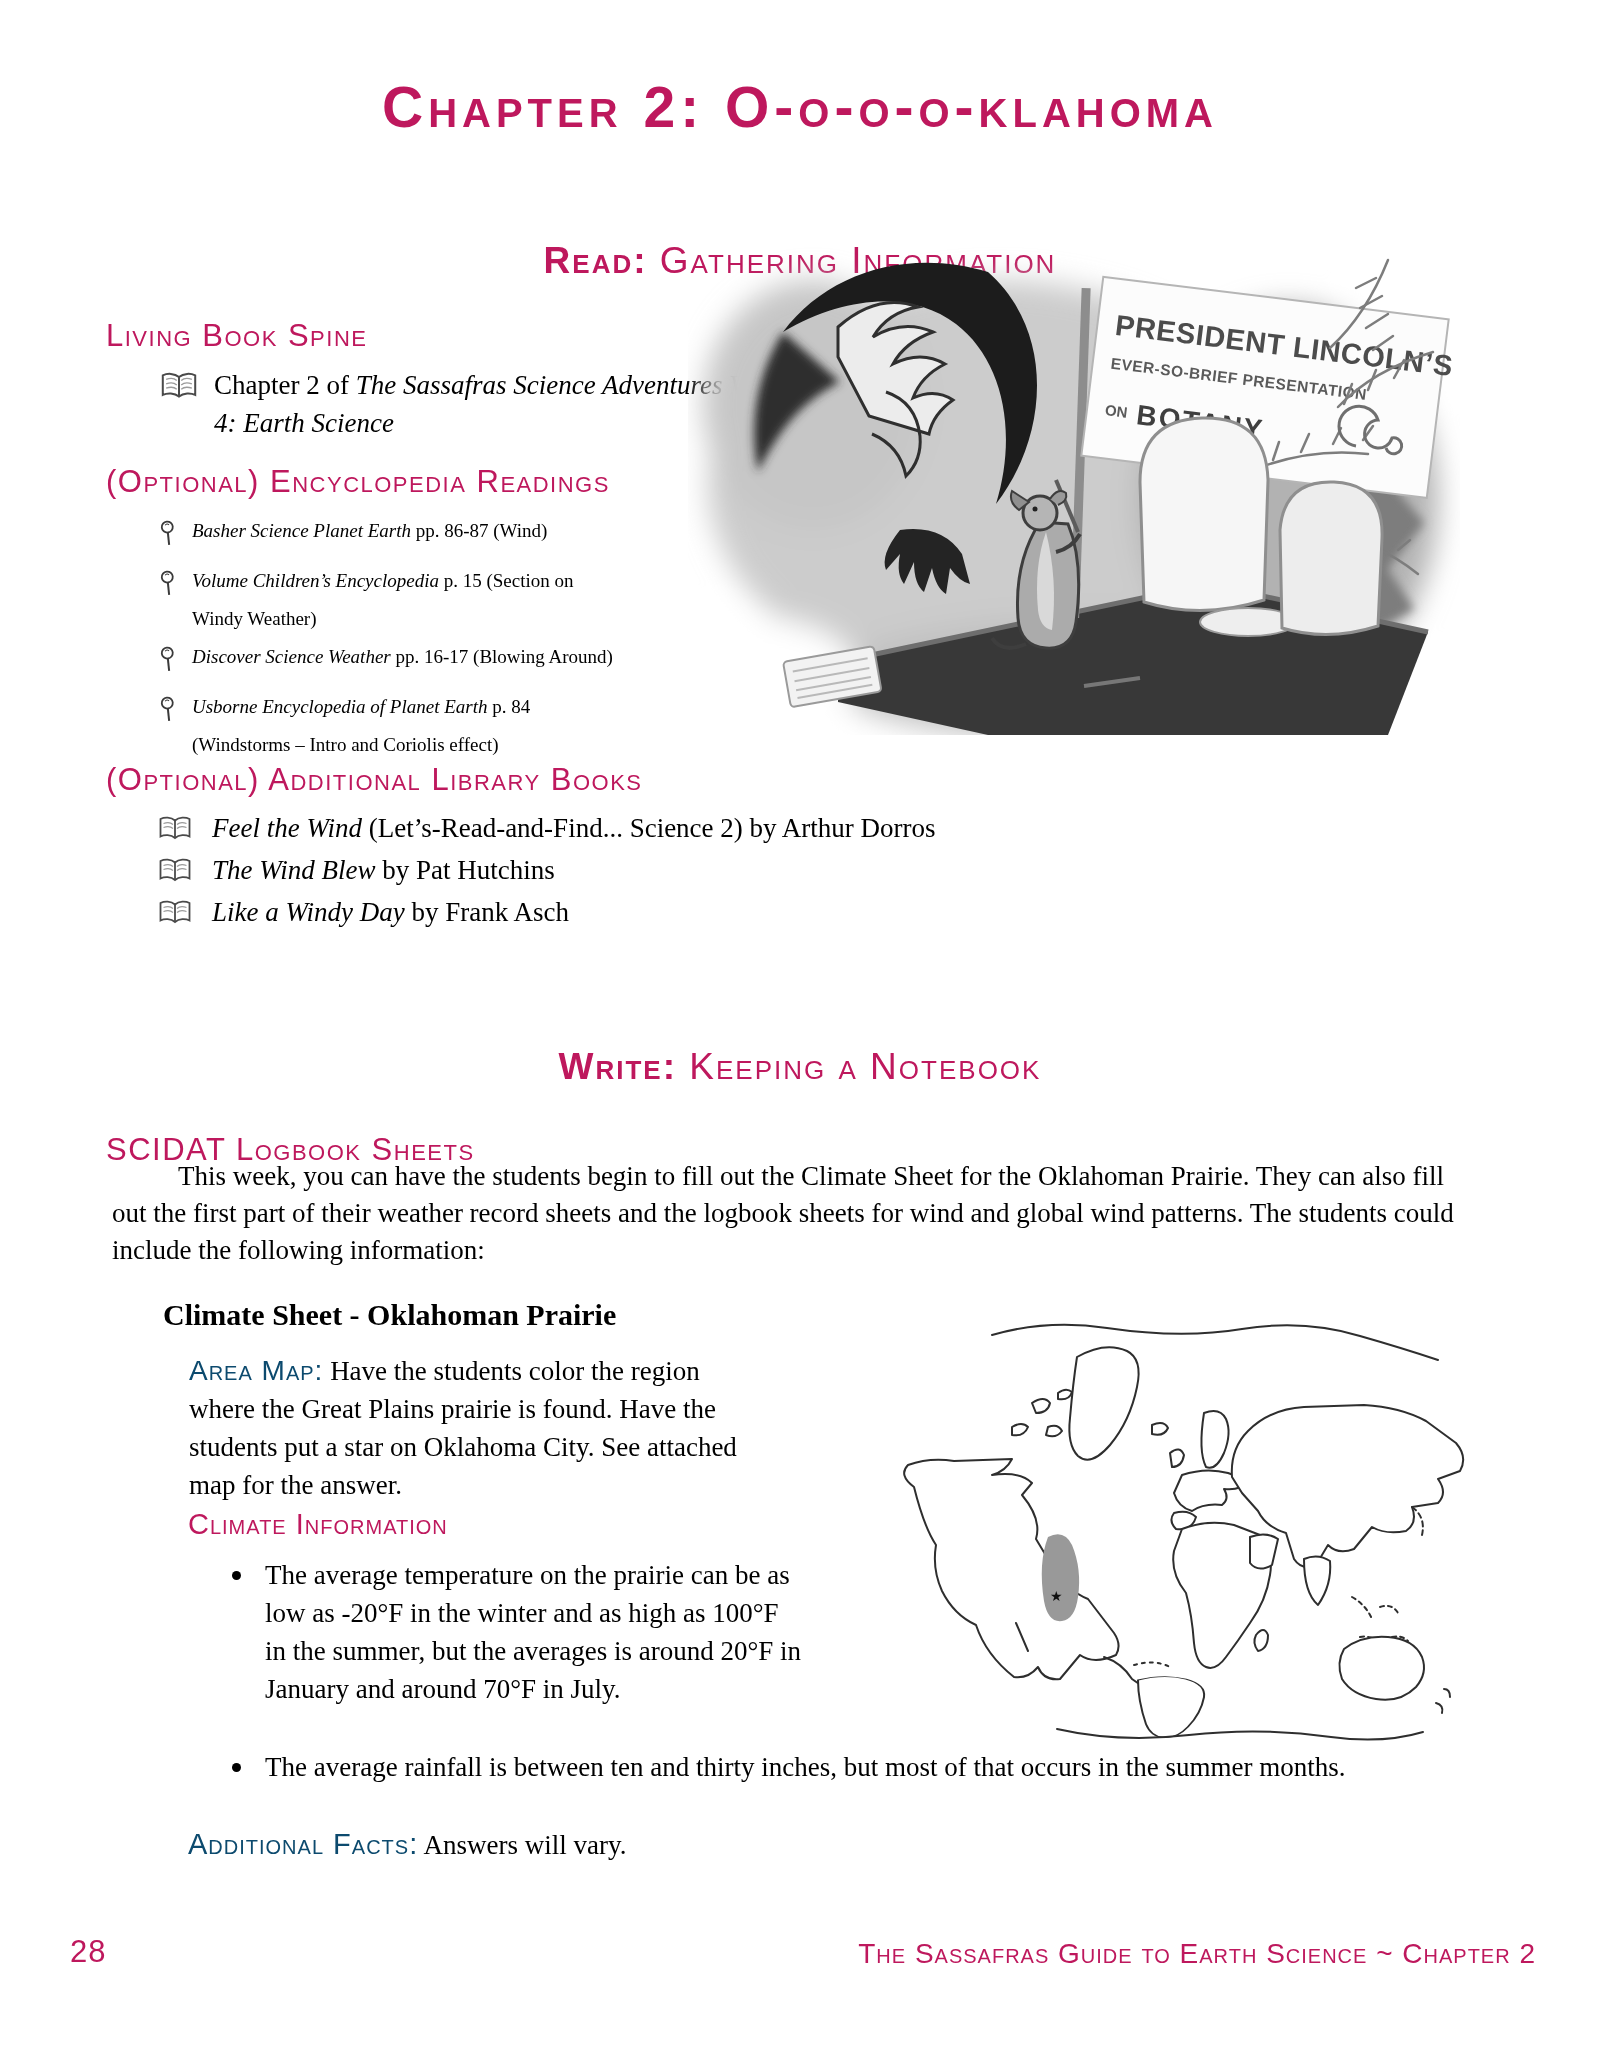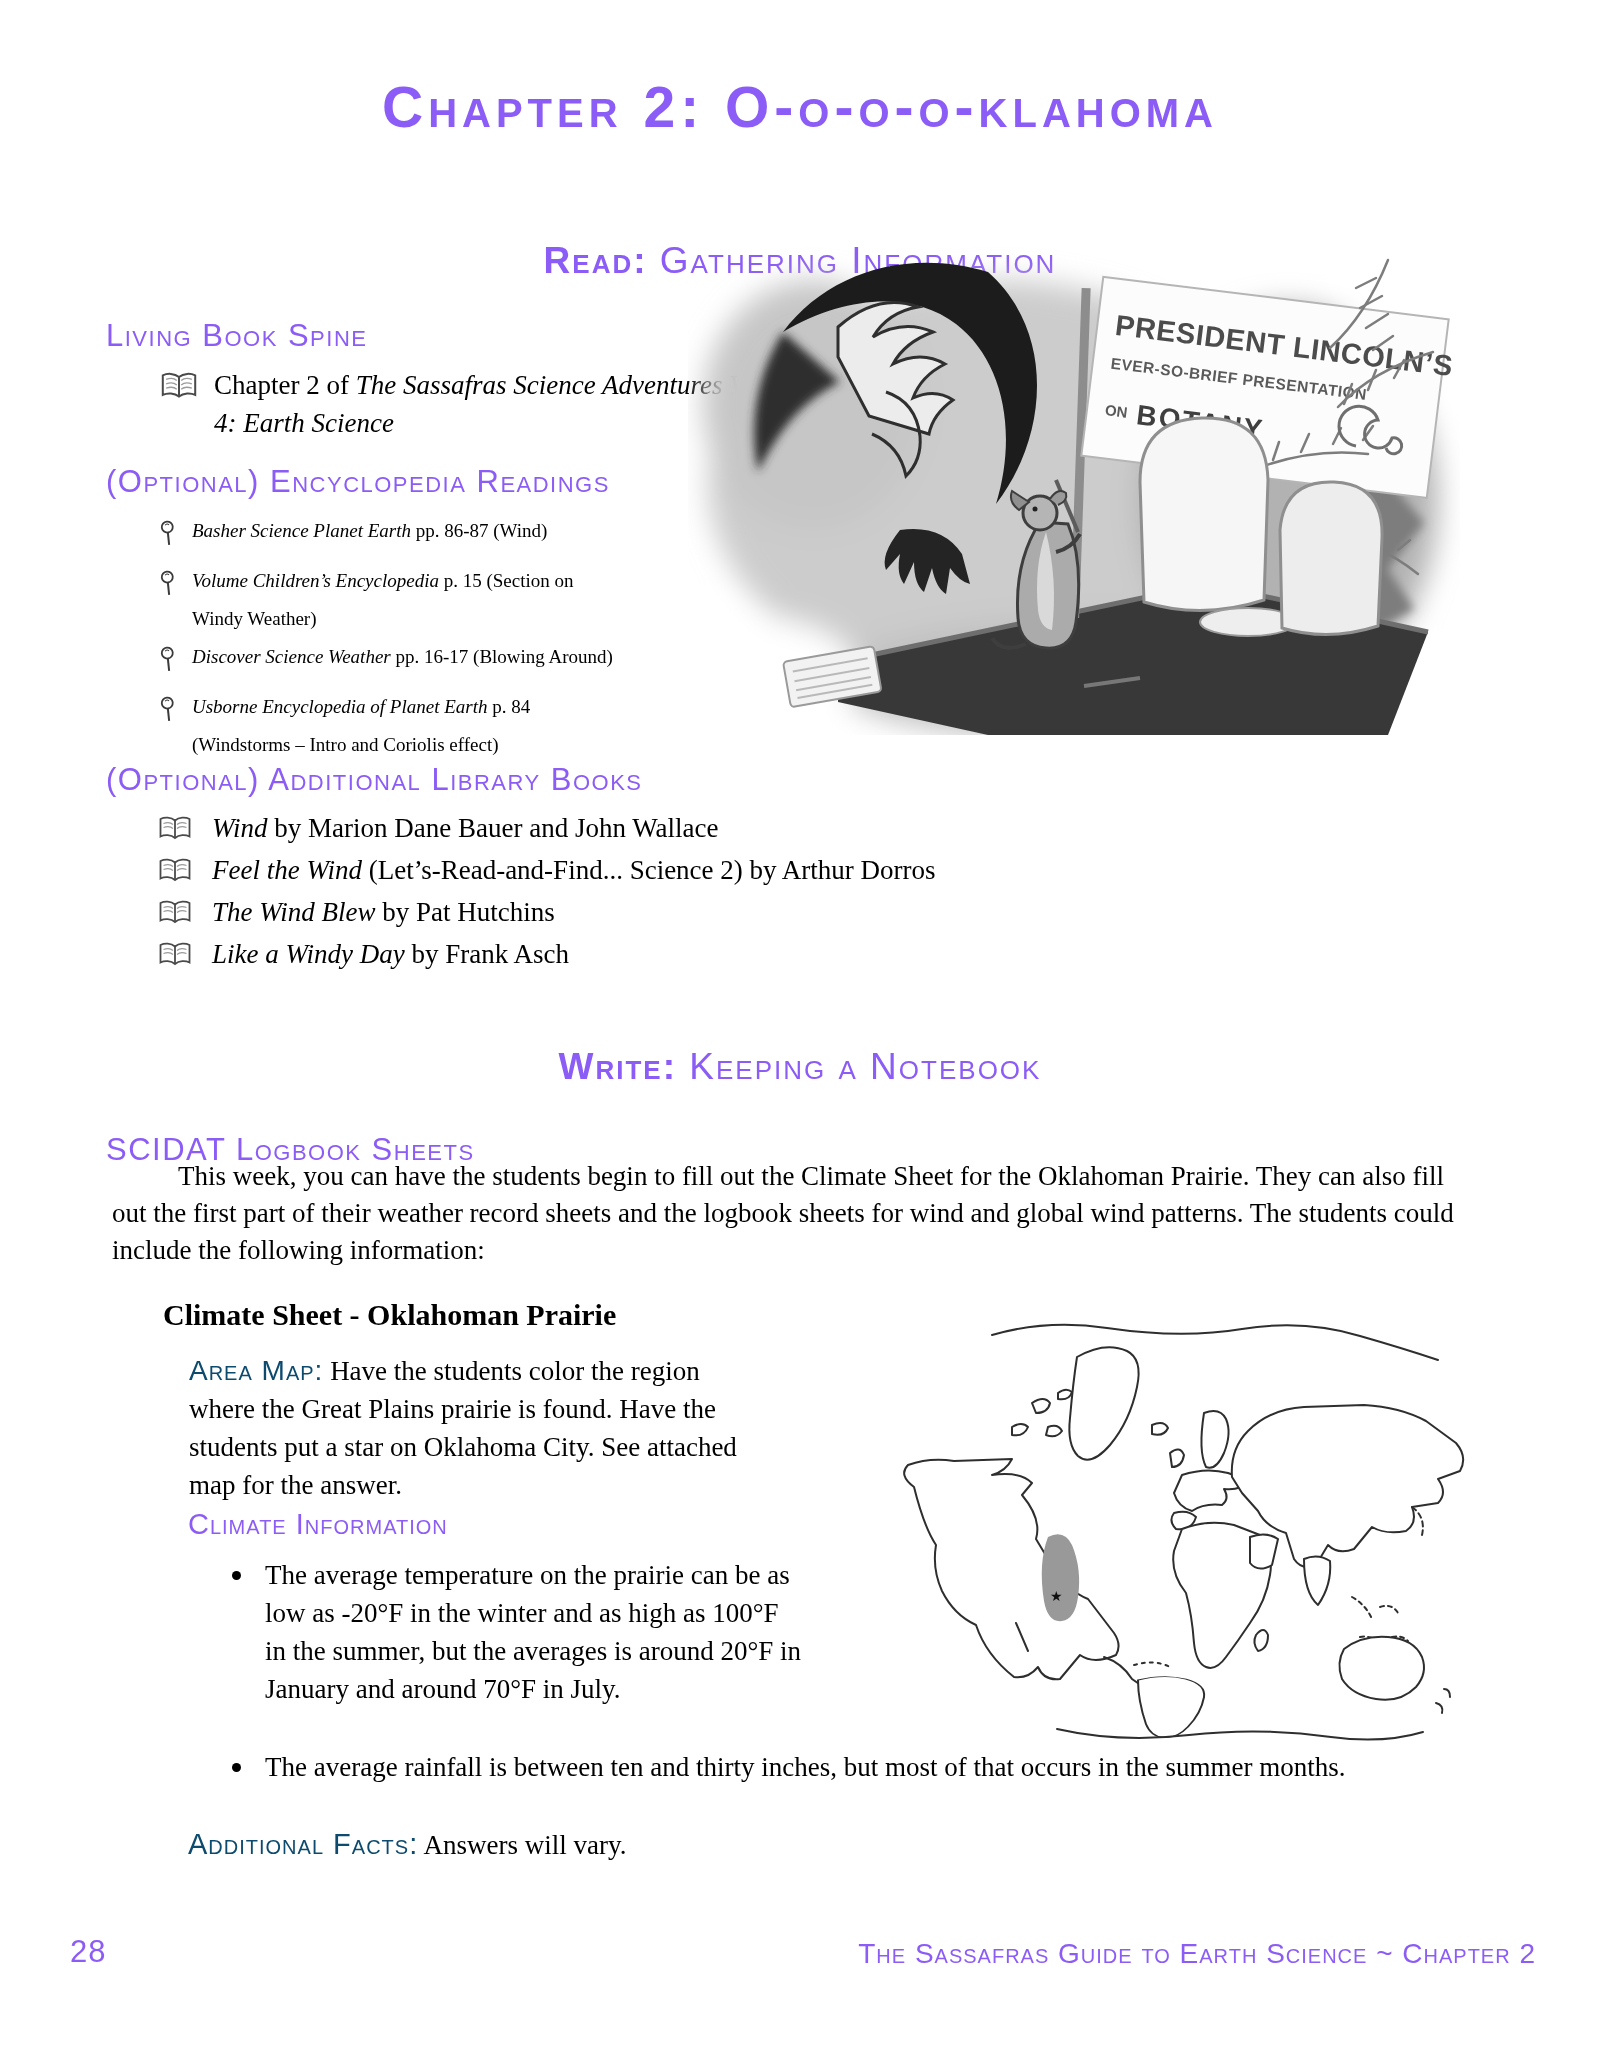--- a/index.html
+++ b/index.html
@@ -1,21 +1,21 @@
 <!DOCTYPE html>
 <html><head>
 <meta charset="utf-8">
 <style>
   html,body{margin:0;padding:0;}
   body{
     width:1600px;height:2071px;position:relative;background:#ffffff;
     font-family:"Liberation Serif",serif;color:#000;overflow:hidden;
   }
   .abs{position:absolute;}
-  .display{font-family:"Liberation Sans",sans-serif;font-variant:small-caps;color:#8b5cf6;}
+  .display{font-family:"Liberation Sans",sans-serif;font-variant:small-caps;color:#be185d;}
   .serif{font-family:"Liberation Serif",serif;}
 
   .page-title{left:0;top:74px;width:1600px;text-align:center;
     font-size:57px;font-weight:800;letter-spacing:5px;}
   .section-head{left:0;width:1600px;text-align:center;font-size:37px;letter-spacing:2px;font-weight:400;}
   .section-head .lead{font-weight:800;}
   .h2{font-size:31px;letter-spacing:1.5px;font-weight:400;}
   .h3{font-size:29px;letter-spacing:1px;font-weight:400;}
 
   .body-text{font-size:27px;line-height:37px;}
@@ -113,28 +113,20 @@
             <line x1="10" y1="13.5" x2="10" y2="26" stroke="#3a3a3a" stroke-width="2"></line>
           </g>
         </svg></span>
     <div class="itm-text"><i>Usborne Encyclopedia of Planet Earth</i><span> p. 84</span><div class="wrap2">(Windstorms – Intro and Coriolis effect)</div></div>
   </div>
 </div>
 
 <div class="abs display h2" style="left:106px;top:762px;">(Optional) Additional Library Books</div>
 
 <div class="abs lib-list" style="left:158px;top:810px;">
-  <div class="item">
-    <span class="icon-book"><svg width="34" height="27" viewBox="0 0 34 26">
-          <path d="M17 5 C13 1.5 6.5 1.5 2.5 3.5 L2.5 21 C6.5 19 13 19 17 22.5 C21 19 27.5 19 31.5 21 L31.5 3.5 C27.5 1.5 21 1.5 17 5 Z" fill="#fff" stroke="#4a4a4a" stroke-width="1.8"></path>
-          <line x1="17" y1="5" x2="17" y2="22.5" stroke="#4a4a4a" stroke-width="1.8"></line>
-          <path d="M5.5 8 C9 6.8 13 7.2 15 9 M5.5 12 C9 10.8 13 11.2 15 13 M19 9 C21 7.2 25 6.8 28.5 8 M19 13 C21 11.2 25 10.8 28.5 12" fill="none" stroke="#9a9a9a" stroke-width="1.2"></path>
-        </svg></span>
-    <div class="itm-text"><i>Wind</i><span> by Marion Dane Bauer and John Wallace</span></div>
-  </div>
   <div class="item">
     <span class="icon-book"><svg width="34" height="27" viewBox="0 0 34 26">
           <path d="M17 5 C13 1.5 6.5 1.5 2.5 3.5 L2.5 21 C6.5 19 13 19 17 22.5 C21 19 27.5 19 31.5 21 L31.5 3.5 C27.5 1.5 21 1.5 17 5 Z" fill="#fff" stroke="#4a4a4a" stroke-width="1.8"></path>
           <line x1="17" y1="5" x2="17" y2="22.5" stroke="#4a4a4a" stroke-width="1.8"></line>
           <path d="M5.5 8 C9 6.8 13 7.2 15 9 M5.5 12 C9 10.8 13 11.2 15 13 M19 9 C21 7.2 25 6.8 28.5 8 M19 13 C21 11.2 25 10.8 28.5 12" fill="none" stroke="#9a9a9a" stroke-width="1.2"></path>
         </svg></span>
     <div class="itm-text"><i>Feel the Wind</i><span> (Let’s-Read-and-Find... Science 2) by Arthur Dorros</span></div>
   </div>
   <div class="item">
     <span class="icon-book"><svg width="34" height="27" viewBox="0 0 34 26">

